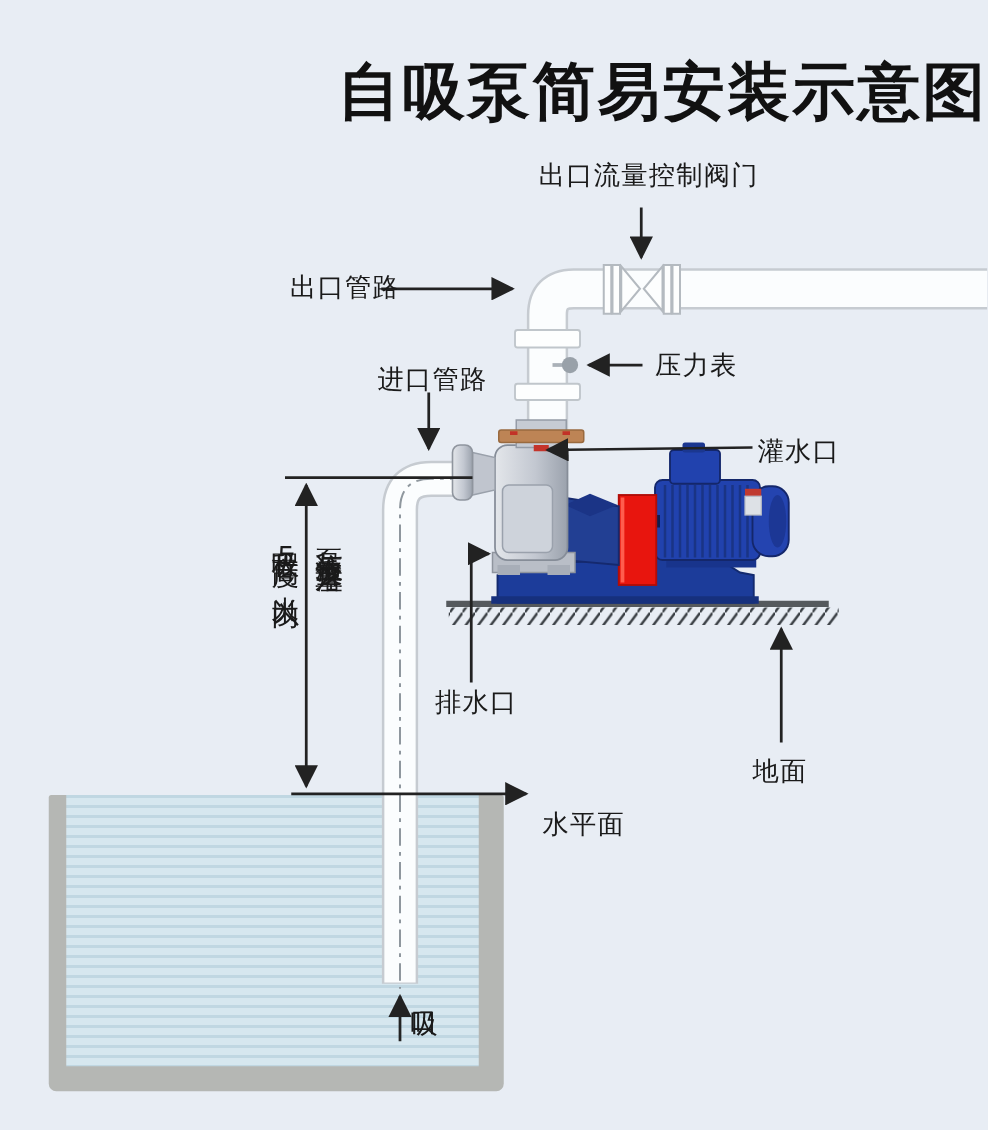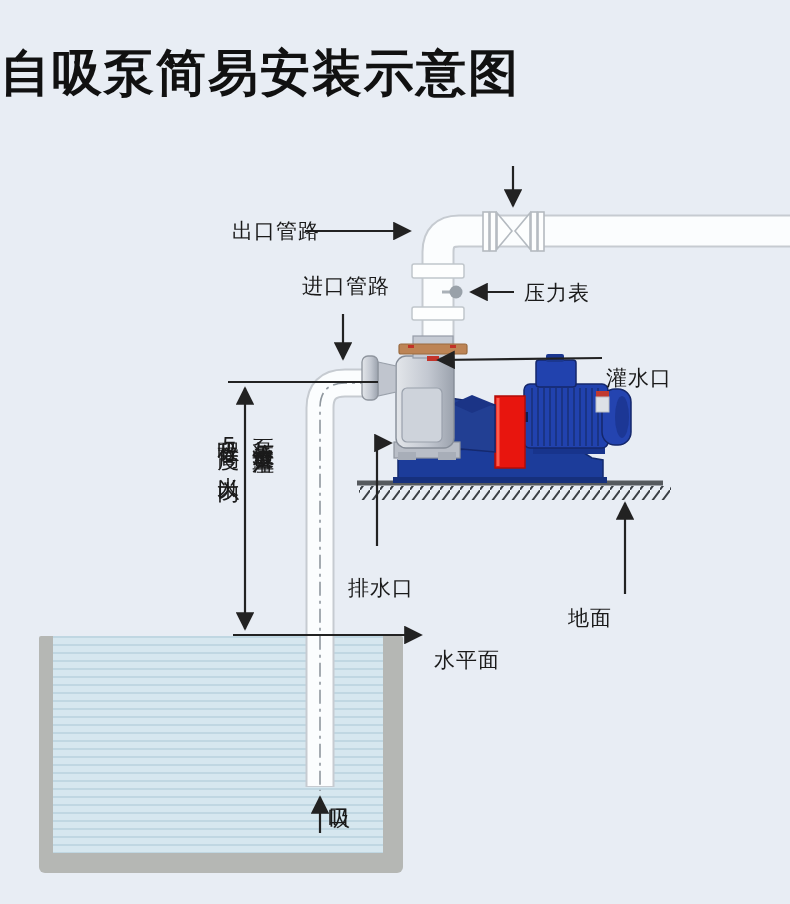--- a/index.html
+++ b/index.html
@@ -5,21 +5,21 @@
   html,body{margin:0;padding:0;}
   body{
     width:790px;height:904px;
     background:#e8edf4;
     font-family:"Liberation Sans","DejaVu Sans",sans-serif;
     overflow:hidden;
   }
   .stage{position:relative;width:790px;height:904px;}
   .title{
     position:absolute;left:0;top:40px;width:790px;
-    text-align:left;font-size:50px;font-weight:bold;
+    text-align:right;font-size:50px;font-weight:bold;
     letter-spacing:2px;color:#111;
   }
   .lbl{
     position:absolute;font-size:21px;color:#1a1a1a;
     white-space:nowrap;letter-spacing:1px;line-height:1.15;
   }
   .lbl.vert{
     writing-mode:vertical-rl;text-orientation:upright;
     letter-spacing:2px;font-size:22px;white-space:normal;
   }
@@ -159,24 +159,25 @@
       <path d="M602,358 L438,360" marker-end="url(#ah)"></path>
       <path d="M377,546 L377,443 L391,443" marker-end="url(#ah)"></path>
       <path d="M625,594 L625,503" marker-end="url(#ah)"></path>
       <path d="M233,635 L421,635" marker-end="url(#ah)"></path>
       <path d="M320,833 L320,797" marker-end="url(#ah)"></path>
       <path d="M245,388 L245,629" marker-start="url(#ah)" marker-end="url(#ah)"></path>
       <path d="M228,382 L378,382"></path>
     </g>
   </svg>
 
+  <div class="lbl" style="left:431px;top:129px">出口流量控制阀门</div>
   <div class="lbl" style="left:232px;top:219px">出口管路</div>
-  <div class="lbl" style="left:302px;top:274px">进口管路</div>
+  <div class="lbl" style="left:302px;top:292px">进口管路</div>
   <div class="lbl" style="left:524px;top:281px">压力表</div>
-  <div class="lbl" style="left:606px;top:366px">灌水口</div>
-  <div class="lbl" style="left:348px;top:576px">排水口</div>
-  <div class="lbl" style="left:568px;top:606px">地面</div>
+  <div class="lbl" style="left:606px;top:350px">灌水口</div>
+  <div class="lbl" style="left:348px;top:551px">排水口</div>
+  <div class="lbl" style="left:602px;top:606px">地面</div>
   <div class="lbl" style="left:434px;top:648px">水平面</div>
   <div class="lbl vert" style="left:327px;top:791px">吸口</div>
   <div class="lbl vert" style="left:216px;top:424px;height:185px">吸程高度5米以内</div>
   <div class="lbl vert" style="left:251px;top:421px;height:185px">泵与液位垂直落差</div>
 
 </div>
 
 </body></html>

